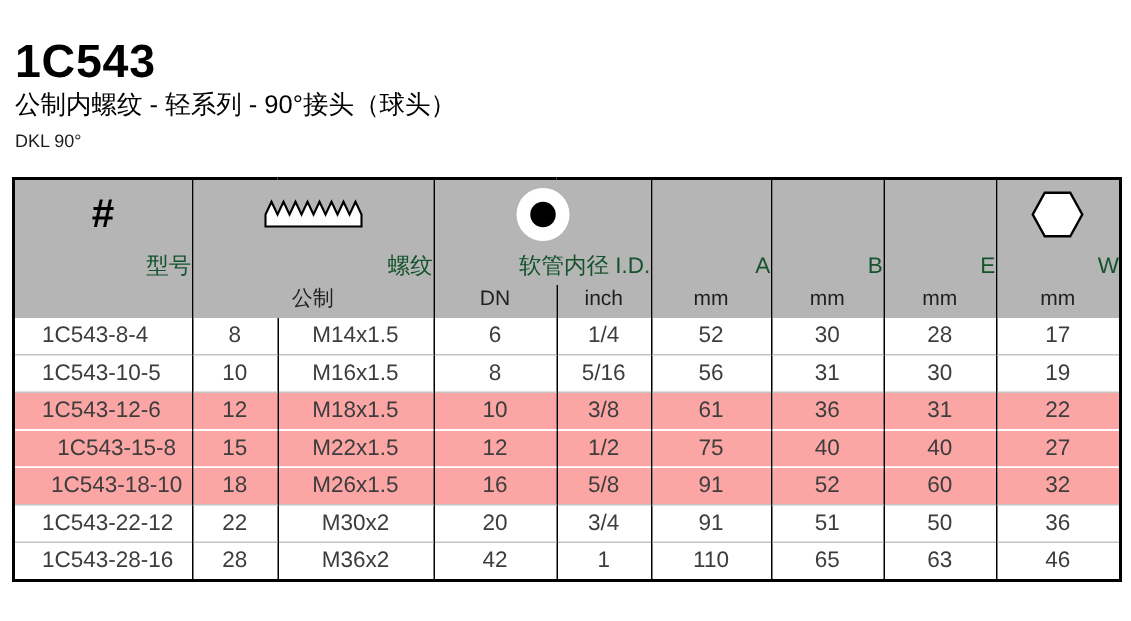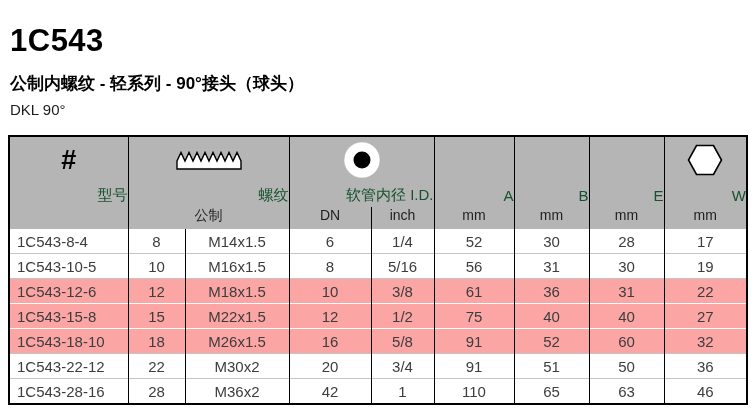--- a/index.html
+++ b/index.html
@@ -10,25 +10,25 @@
     font-family: "Liberation Sans", "DejaVu Sans", sans-serif;
     color: #000;
   }
   .doc-header { padding: 24px 0 0 10px; }
   .doc-title {
     font-size: 31px; font-weight: bold;
     line-height: 1.1; letter-spacing: 0.5px;
     margin: 0;
   }
   .doc-subtitle {
-    font-size: 17px; font-weight: bold;
-    margin: 16px 0 0 0; line-height: 1.2;
+    font-size: 17px; font-weight: normal;
+    margin: 2px 0 0 0; line-height: 1.2;
   }
   .doc-series {
-    font-size: 15px; font-weight: normal;
+    font-size: 12px; font-weight: normal;
     color: #1c1c1c; margin: 7px 0 0 0; line-height: 1.2;
   }
   table.spec {
     border-collapse: collapse;
     table-layout: fixed;
     width: 738px;
     margin: 16px 0 0 8px;
     border: 2px solid #000;
   }
   table.spec th, table.spec td {
@@ -53,22 +53,22 @@
   }
   .hash-glyph { font-size: 27px; font-weight: bold; line-height: 1; }
   tbody td {
     height: 24px; text-align: center;
     font-size: 15px; color: #3d3d3d;
     background: #ffffff;
     vertical-align: middle;
   }
   tbody tr + tr td { border-top: 1px solid #c4c4c4; }
   tbody tr.shaded td { background: #fca5a5; }
-  tbody tr.shaded + tr.shaded td { border-top-color: #ffffff; }
-  tbody td:first-child { text-align: left; padding-left: 7px; }
+  tbody tr.shaded + tr.shaded td { border-top-color: #ffffff; text-align: center; }
+  tbody td:first-child { text-align: left; padding-left: 18px; }
   .ico { display: inline-block; vertical-align: middle; }
 </style>
 </head>
 <body>
 
 <div class="doc-header">
   <div class="doc-title">1C543</div>
   <div class="doc-subtitle">公制内螺纹 - 轻系列 - 90°接头（球头）</div>
   <div class="doc-series">DKL 90°</div>
 </div>

